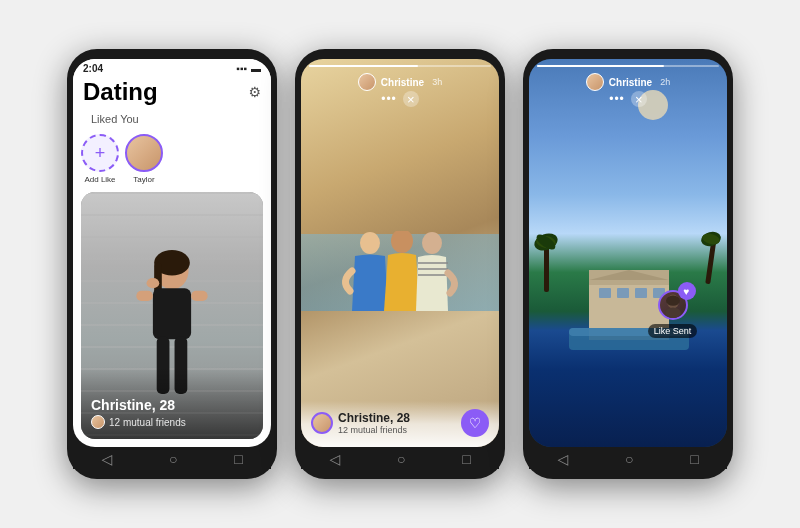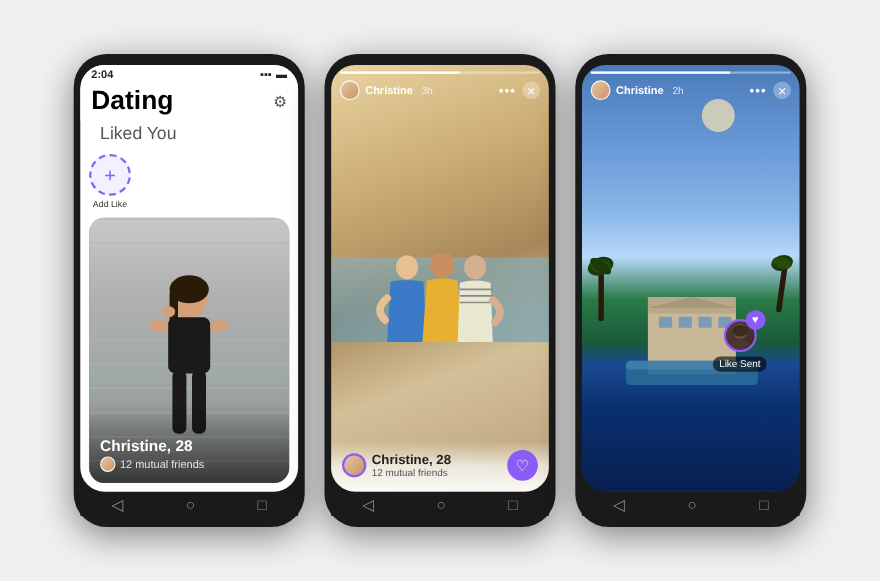--- a/index.html
+++ b/index.html
@@ -81,21 +81,21 @@
     }
     .gear-icon { font-size: 14px; color: #555; }
 
     .p1-tabs {
       display: flex;
       align-items: center;
       padding: 0 10px 6px;
       gap: 8px;
     }
     .tab-liked {
-      font-size: 16px;
+      font-size: 11px;
       color: #555;
       padding: 3px 8px;
       border-radius: 12px;
       background: transparent;
     }
     .tab-conversations {
       font-size: 11px;
       color: #333;
       font-weight: 700;
       padding: 3px 8px;
@@ -256,20 +256,21 @@
     }
     .story-progress-fill {
       height: 100%;
       background: #fff;
       border-radius: 1px;
     }
     .story-user-row {
       display: flex;
       align-items: center;
       justify-content: space-between;
+      flex-direction: column;
     }
     .story-user-info {
       display: flex;
       align-items: center;
       gap: 5px;
     }
     .story-avatar-sm {
       width: 18px;
       height: 18px;
       border-radius: 50%;
@@ -468,20 +469,24 @@
     </div>
 
     <div class="p1-tabs">
       <span class="tab-liked">Liked You</span>
     </div>
 
     <div class="p1-stories">
       <div class="story-item">
         <div class="story-add-btn">+</div>
         <span class="story-label">Add Like</span>
+      </div>
+      <div class="story-item">
+        <div class="story-avatar av-taylor"></div>
+        <span class="story-label">Taylor</span>
       </div>
     </div>
 
     <div class="p1-card">
       <div class="p1-card-photo">
         <div class="steps-bg"></div>
 
         <svg style="position:absolute;bottom:0;left:50%;transform:translateX(-50%);width:70%;height:80%;" viewBox="0 0 100 150" preserveAspectRatio="xMidYMax meet">
 
           <ellipse cx="50" cy="18" rx="13" ry="15" fill="#d4a07a"></ellipse>

